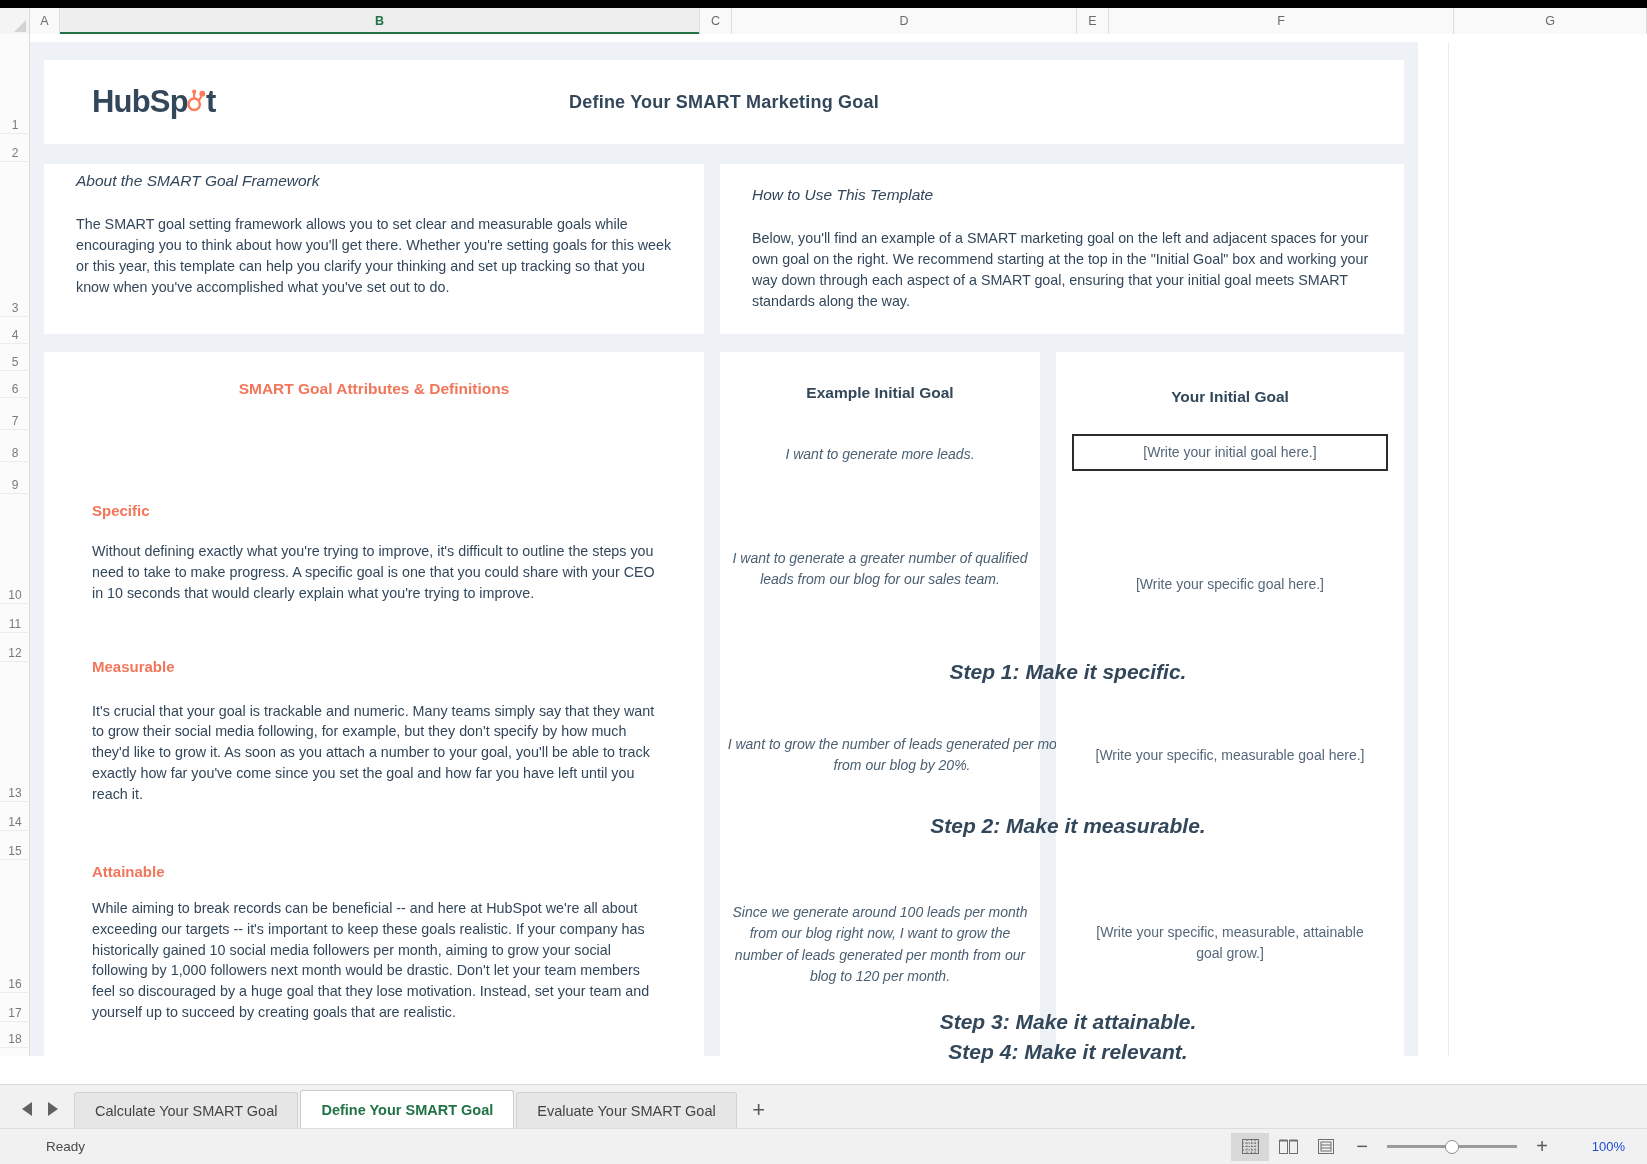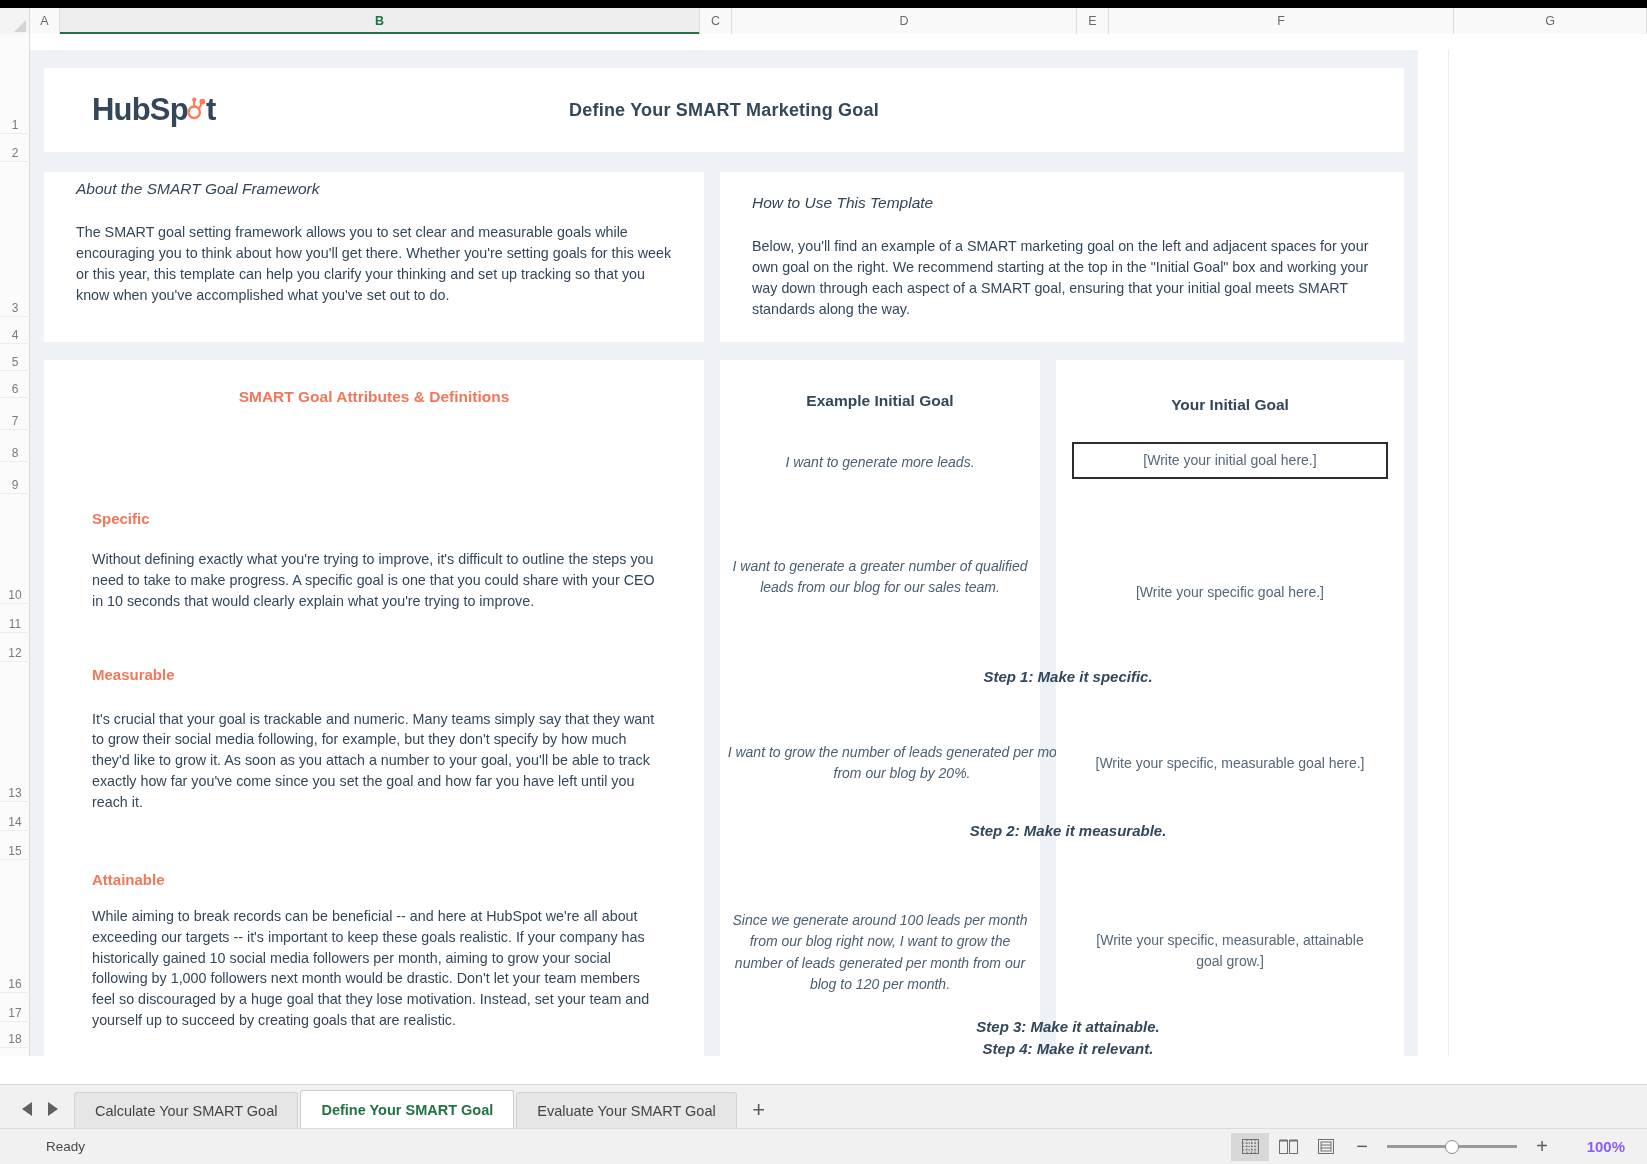--- a/index.html
+++ b/index.html
@@ -86,21 +86,21 @@
     text-align: center;
     border-bottom: 1px solid #ececec;
     display: flex;
     align-items: flex-end;
     justify-content: center;
     padding-bottom: 1px;
   }
 
   .sheet {
     position: absolute;
-    left: 30px; top: 16px;
+    left: 30px; top: 8px;
     width: 1617px; height: 1022px;
     background: #eab308;
   }
 
   
   .page-bg {
     position: absolute;
     left: 0; top: 0;
     width: 1388px;
     height: 1022px;
@@ -168,21 +168,21 @@
     text-align: center;
     line-height: 1.52;
   }
   .placeholder-txt {
     font-size: 14px;
     color: #55687a;
     text-align: center;
     line-height: 1.52;
   }
   .step-lbl {
-    font-size: 15px;
+    font-size: 21px;
     font-weight: bold;
     font-style: italic;
     color: #33475b;
     text-align: center;
     padding-left: 12px;
   }
   .goal-input-box {
     border: 2px solid #2c2c2c;
     background: #ffffff;
     display: flex;
@@ -316,26 +316,25 @@
   }
   .zoom-knob {
     position: absolute;
     left: 58px;
     width: 14px; height: 14px;
     border-radius: 50%;
     background: #ffffff;
     border: 1px solid #8c8c8c;
   }
   .zoom-pct {
-    font-size: 15px;
-    color: #8b5cf6;
+    font-size: 13px;
+    color: #1d4ed8;
     width: 54px;
     text-align: right;
     margin-left: 12px;
-    font-weight: bold;
   }
 </style>
 </head>
 <body>
 
 <div class="top-strip"></div>
 
 <div class="colhead-bar">
   <div class="corner-box"></div>
   <div class="colhead" style="width:30px">A</div>

